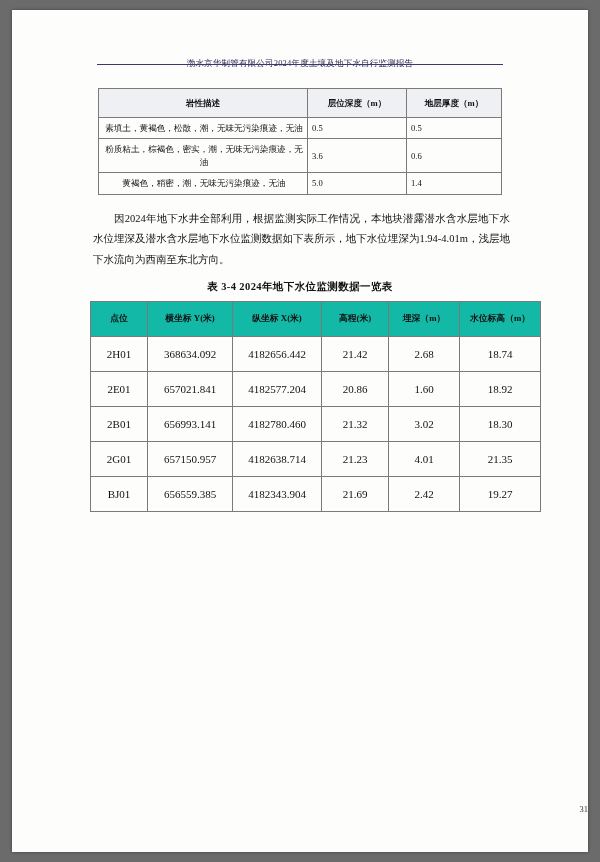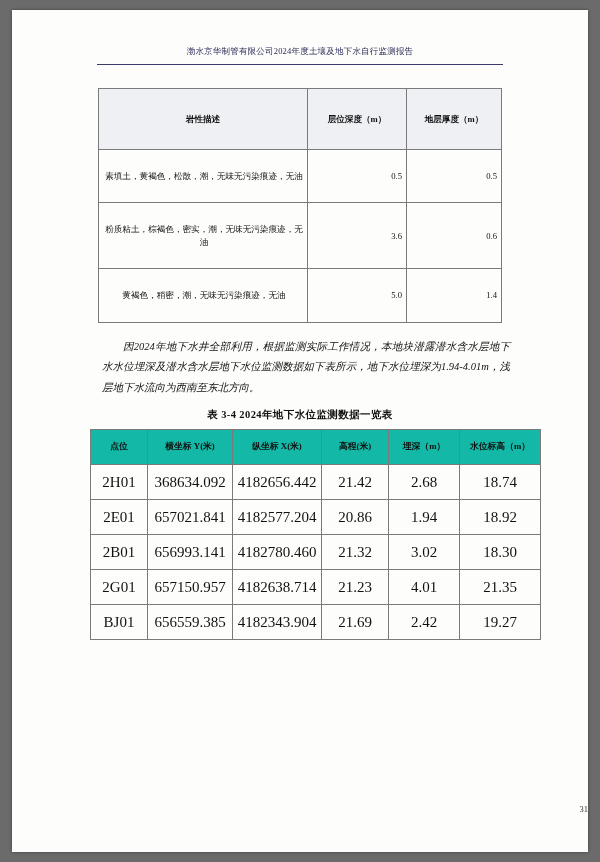--- a/index.html
+++ b/index.html
@@ -18,21 +18,21 @@
     left: 12px;
     top: 10px;
     width: 576px;
     height: 842px;
     background: #fdfdfb;
     box-shadow: 0 0 3px rgba(0,0,0,0.4);
     box-sizing: border-box;
   }
   .header {
     position: absolute;
-    top: 36px;
+    top: 48px;
     left: 0;
     width: 100%;
     text-align: center;
     font-size: 8.5px;
     color: #2b2b5a;
     letter-spacing: 0.2px;
   }
   .header-rule {
     position: absolute;
     top: 54px;
@@ -60,51 +60,50 @@
     table-layout: fixed;
   }
   table.t1 {
     width: 376px;
     margin: 0 auto;
   }
   table.t1 th, table.t1 td {
     border: 1px solid #7a7a7a;
     font-size: 8.6px;
     color: #111;
-    padding: 20px 4px;
+    padding: 4px 4px;
     line-height: 1.45;
   }
   table.t1 th {
     background: #eef0f4;
     text-align: center;
     font-weight: bold;
     height: 20px;
   }
   table.t1 td.desc {
     text-align: center;
     padding-left: 6px;
   }
   table.t1 td.num {
-    text-align: right;
+    text-align: left;
   }
   .para {
-    margin: 14px 0 10px 12px;
+    margin: 14px 0 10px 3px;
     font-size: 10.5px;
     line-height: 1.95;
     color: #111;
     text-indent: 21px;
     text-align: justify;
-    font-style: italic;
   }
   table.t2 {
     width: 420px;
   }
   table.t2 th, table.t2 td {
     border: 1px solid #7a7a7a;
-    font-size: 15px;
+    font-size: 11px;
     color: #111;
     text-align: center;
     padding: 6px 2px;
     height: 22px;
   }
   table.t2 th {
     background: #14b8a6;
     font-weight: bold;
     font-size: 8.8px;
   }
@@ -178,21 +177,21 @@
           <td>4182656.442</td>
           <td>21.42</td>
           <td>2.68</td>
           <td>18.74</td>
         </tr>
         <tr>
           <td>2E01</td>
           <td>657021.841</td>
           <td>4182577.204</td>
           <td>20.86</td>
-          <td>1.94</td>
+          <td>1.60</td>
           <td>18.92</td>
         </tr>
         <tr>
           <td>2B01</td>
           <td>656993.141</td>
           <td>4182780.460</td>
           <td>21.32</td>
           <td>3.02</td>
           <td>18.30</td>
         </tr>

